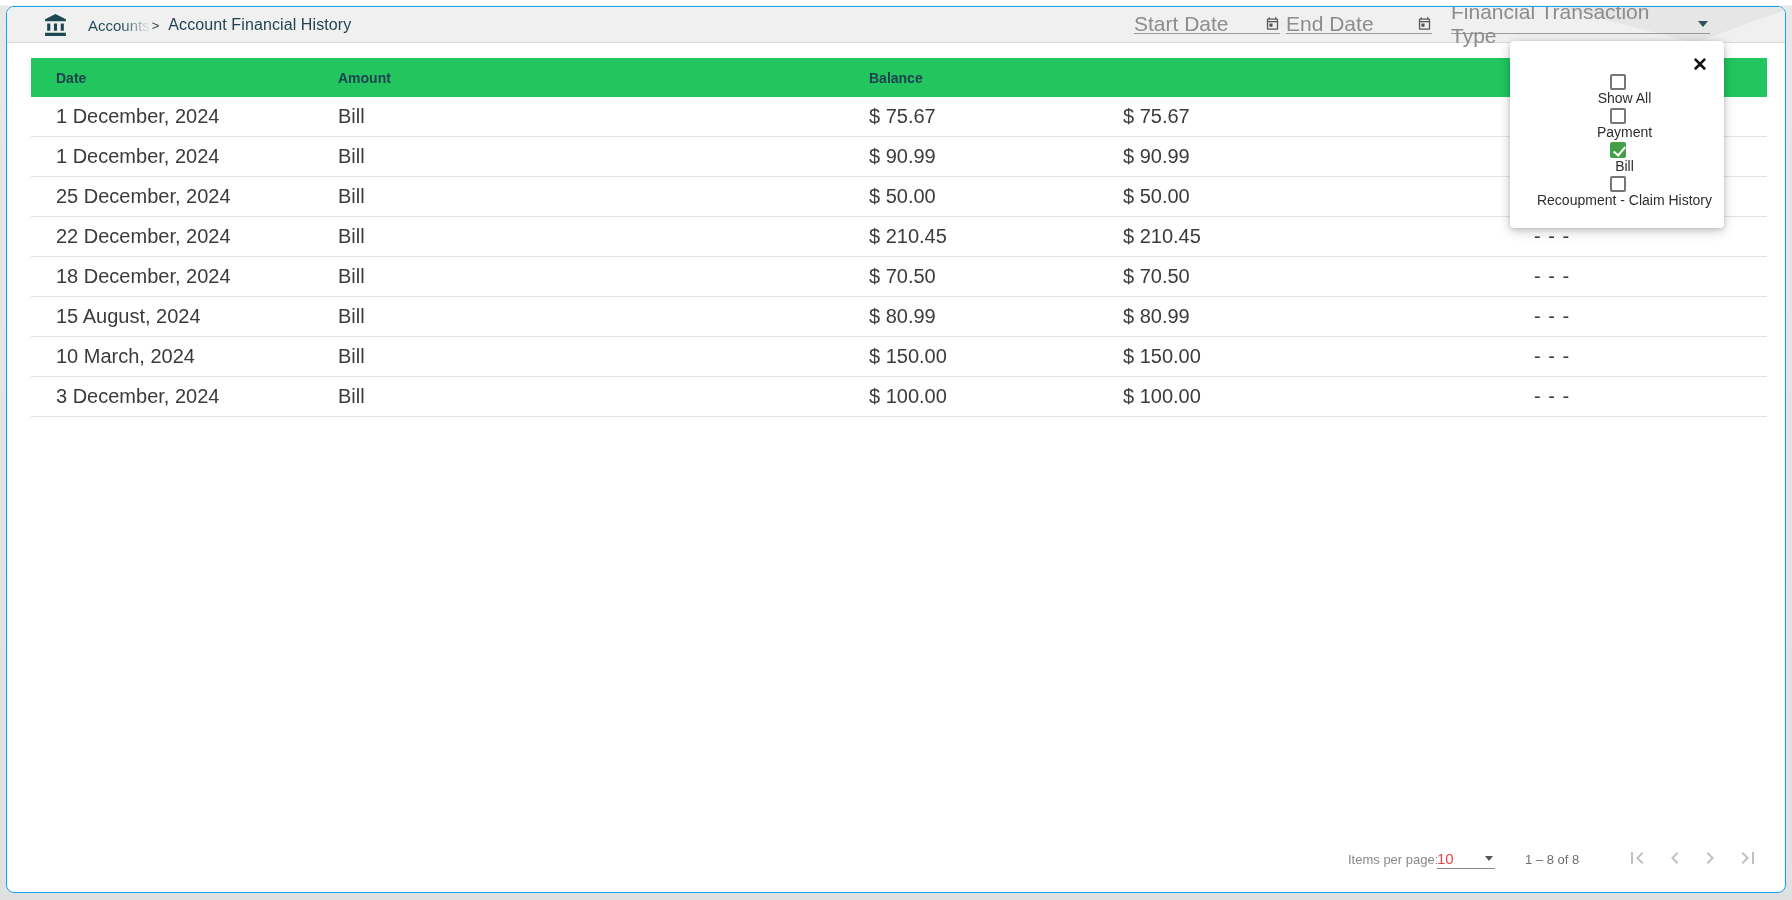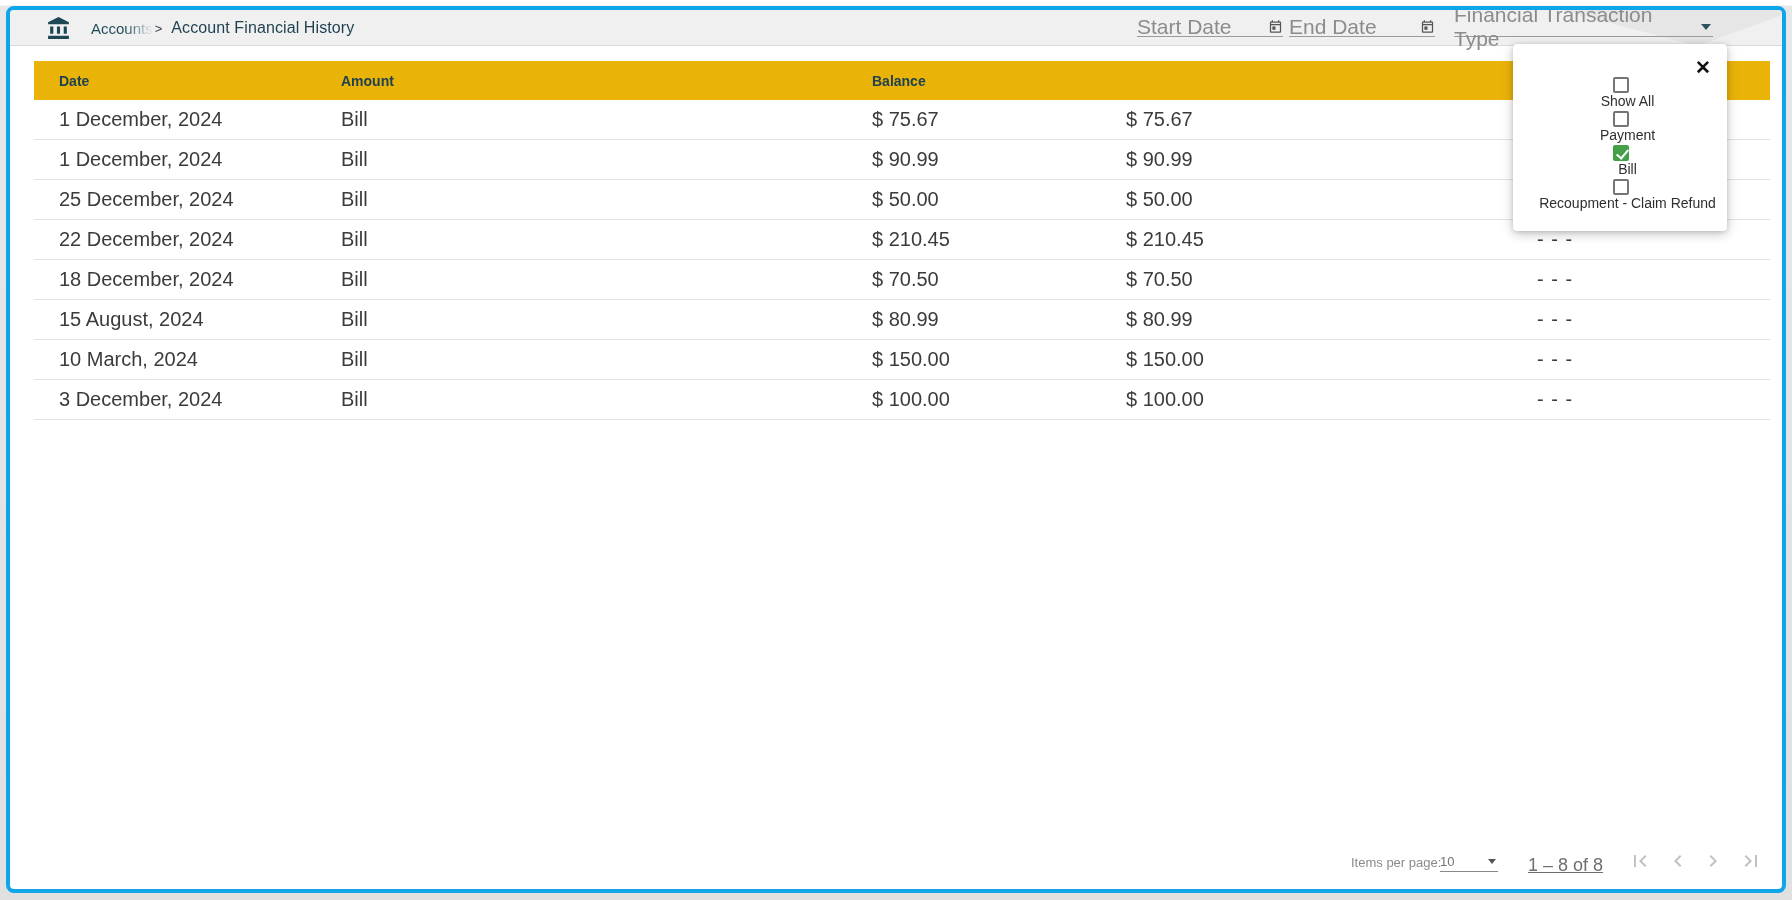--- a/index.html
+++ b/index.html
@@ -1,21 +1,21 @@
 <!DOCTYPE html>
 <html><head>
 <meta charset="utf-8">
 <style>
   * { margin:0; padding:0; box-sizing:border-box; }
   html,body { width:1792px; height:900px; font-family:"Liberation Sans", sans-serif; }
   body { background:linear-gradient(180deg,#ffffff 0px,#ffffff 5px,#e7e7e7 6px,#e0e0e0 100%); position:relative; }
 
   .window {
     position:absolute; left:6px; top:6px; width:1780px; height:887px;
-    background:#ffffff; border:4px solid #0ea5e9; border-radius:8px; overflow:hidden;
+    background:#ffffff; border:1px solid #0ea5e9; border-radius:8px; overflow:hidden;
   }
 
   
   .topbar {
     position:absolute; left:0; top:0; width:100%; height:36px;
     background:#f0f0f0; border-bottom:1px solid #dadada;
   }
   .select-tent {
     position:absolute; left:1551px; top:0; width:235px; height:36px;
     background:#e6e6e6; clip-path:polygon(0 0, 100% 0, 58% 100%);
@@ -40,21 +40,21 @@
   .f-end   { left:1279px; width:146px; }
   .f-type  { left:1444px; width:259px; }
   .caret-down {
     width:0; height:0; border-left:5px solid transparent; border-right:5px solid transparent;
     border-top:6px solid #2e525e; margin-right:2px;
   }
 
   
   .table { position:absolute; left:24px; top:51px; width:1736px; }
   .thead {
-    height:39px; background:#eab308; display:grid;
+    height:39px; background:#22c55e; display:grid;
     grid-template-columns:307px 531px 254px 411px 1fr; align-items:center;
   }
   .thead span { font-size:14px; font-weight:700; color:#1f4250; }
   .trow {
     height:40px; display:grid; grid-template-columns:307px 531px 254px 411px 1fr;
     align-items:center; border-bottom:1px solid #e2e2e2; background:#fff;
   }
   .trow span { font-size:20px; color:#3b3b3b; }
   .cell-date { padding-left:25px; }
   .thead .cell-date { padding-left:25px; }
@@ -83,23 +83,23 @@
   }
   .opt-label { font-size:14px; color:#2e2e2e; white-space:nowrap; }
 
   
   .pag { position:absolute; top:838px; left:0; width:100%; height:28px; }
   .pag-label { position:absolute; left:1341px; top:7px; font-size:13px; color:#8a8a8a; }
   .pag-select {
     position:absolute; left:1430px; top:3px; width:58px; height:21px;
     border-bottom:1px solid #888; display:flex; align-items:center; justify-content:space-between;
   }
-  .pag-select .val { font-size:13px; color:#737373; }
+  .pag-select .val { font-size:15px; color:#ef4444; }
   .pag-select .caret-down { border-top-color:#555; border-left-width:4px; border-right-width:4px; border-top-width:5px; }
-  .pag-range { position:absolute; left:1518px; top:7px; font-size:18px; color:#6f6f6f;text-decoration:underline; }
+  .pag-range { position:absolute; left:1518px; top:7px; font-size:13px; color:#6f6f6f; }
   .pag-btn { position:absolute; top:1px; width:24px; height:24px; }
   .pag-btn svg { display:block; }
 </style>
 </head>
 <body>
 
 <div class="window">
 
   <div class="topbar">
     <div class="select-tent"></div>
@@ -215,21 +215,21 @@
       <div class="opt">
         <span class="cbx"></span>
         <span class="opt-label">Payment</span>
       </div>
       <div class="opt checked">
         <span class="cbx"></span>
         <span class="opt-label">Bill</span>
       </div>
       <div class="opt">
         <span class="cbx"></span>
-        <span class="opt-label">Recoupment - Claim Refund</span>
+        <span class="opt-label">Recoupment - Claim History</span>
       </div>
     </div>
   </div>
 
   <div class="pag">
     <span class="pag-label">Items per page:</span>
     <div class="pag-select">
       <span class="val">10</span>
       <span class="caret-down"></span>
     </div>

